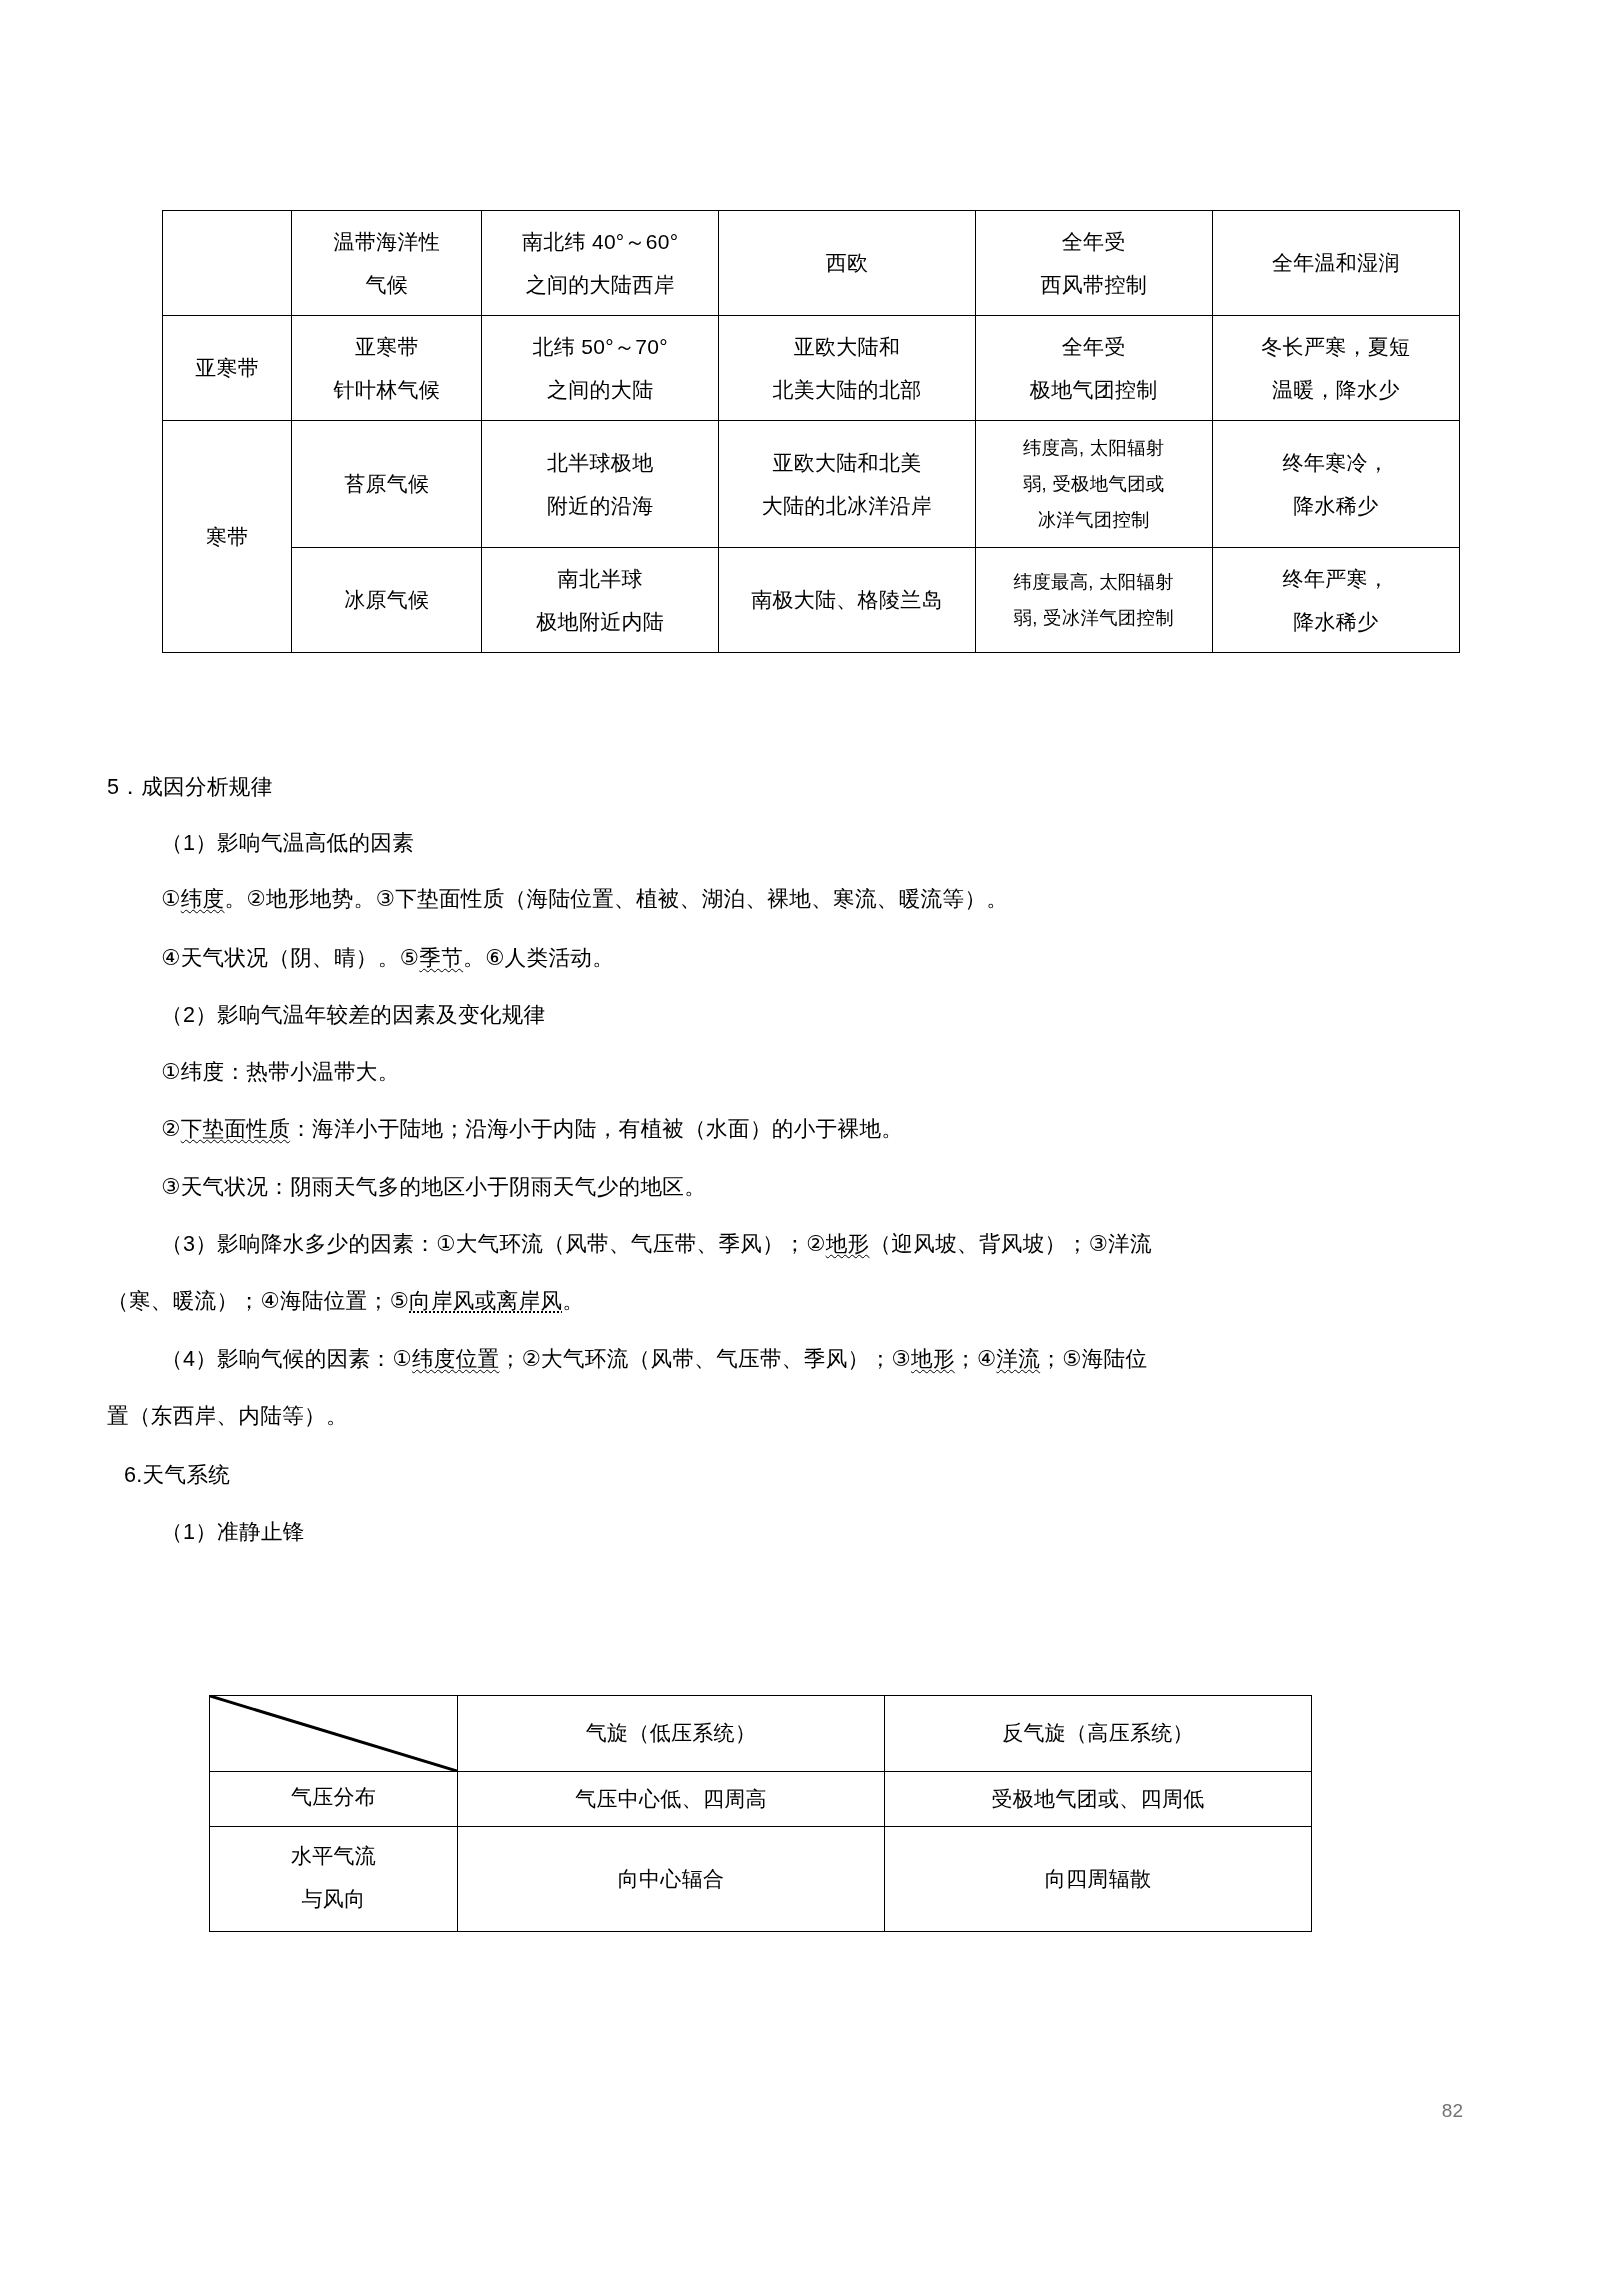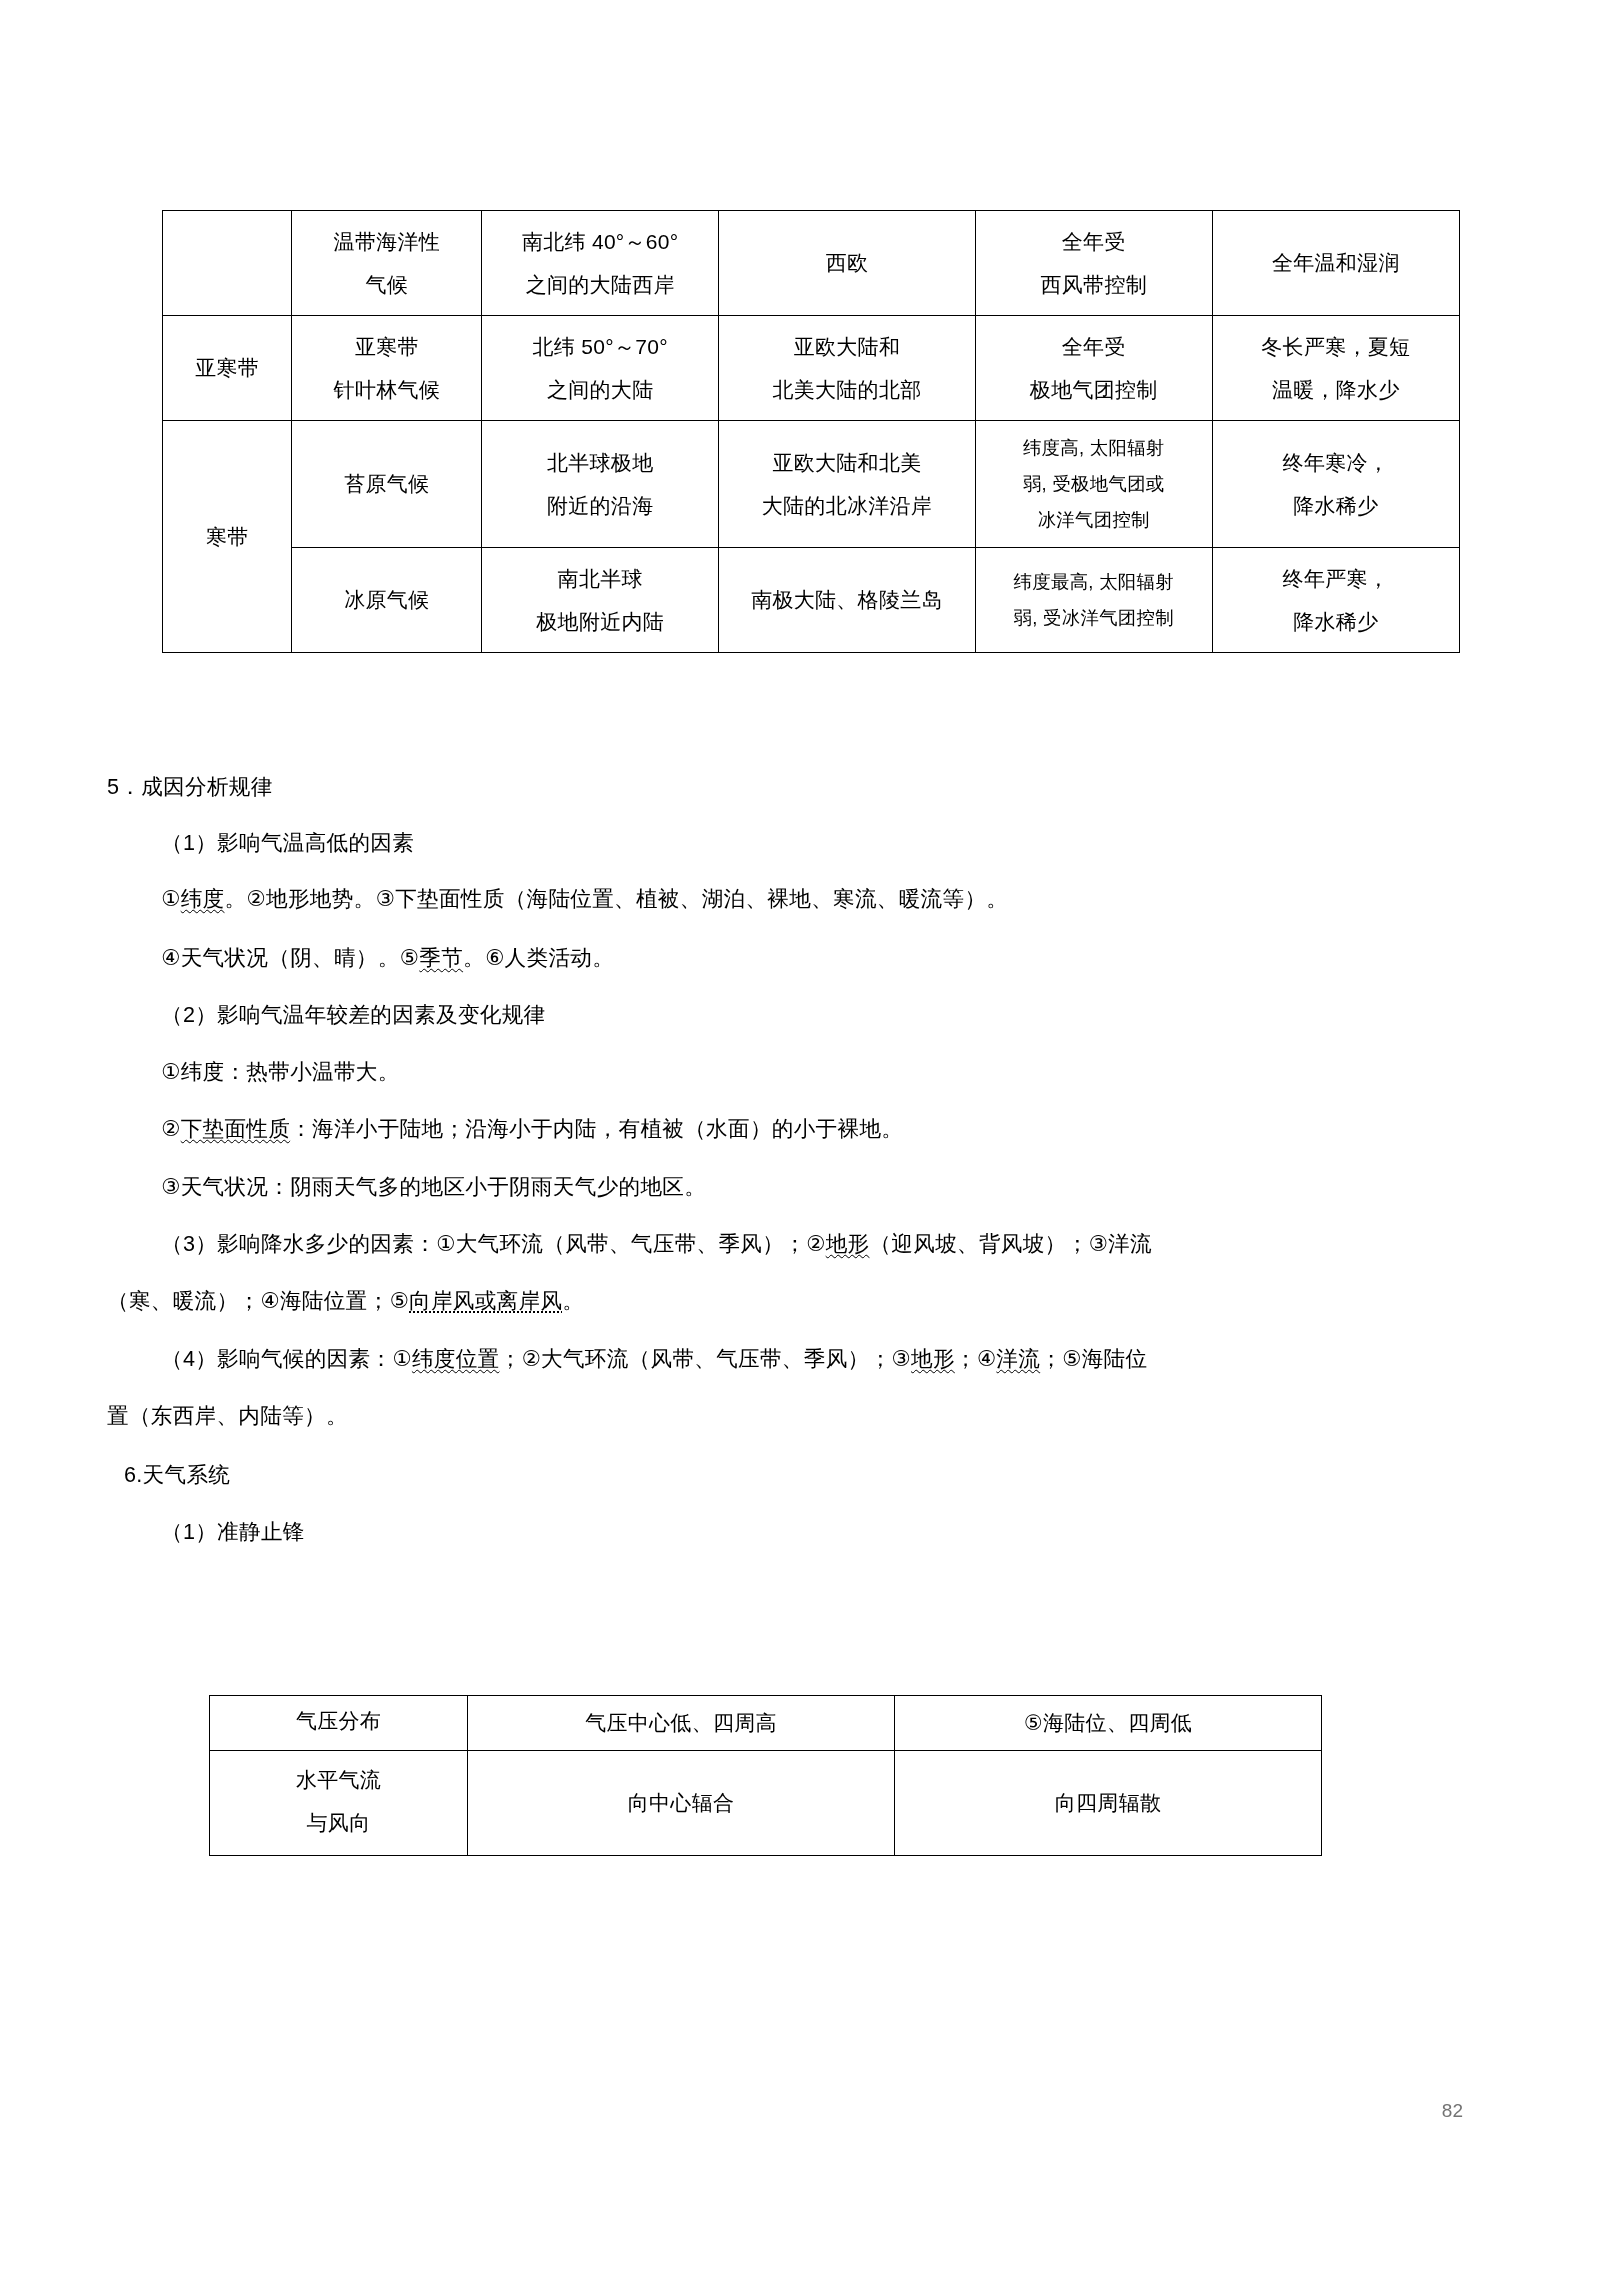--- a/index.html
+++ b/index.html
@@ -253,28 +253,41 @@
 
   <div class="para" style="left:107px; top:1405px;">置（东西岸、内陆等）。</div>
 
   <div class="para" style="left:124px; top:1464px;">6.天气系统</div>
 
   <div class="para" style="left:161px; top:1521px;">（1）准静止锋</div>
 
   <table id="cyclone-table" class="doc-table">
     <tbody>
       <tr>
+        <td class="y-label diag-cell">
+          <svg viewBox="0 0 390 118" preserveAspectRatio="none">
+            <line x1="0" y1="0" x2="390" y2="118" stroke="#000000" stroke-width="3" vector-effect="non-scaling-stroke"></line>
+          </svg>
+        </td>
+        <td class="y-col">
+          <div>气旋（低压系统）</div>
+        </td>
+        <td class="y-col">
+          <div>反气旋（高压系统）</div>
+        </td>
+      </tr>
+      <tr>
         <td class="y-label">
           <div>气压分布</div>
         </td>
         <td class="y-col">
           <div>气压中心低、四周高</div>
         </td>
         <td class="y-col">
-          <div>⑤海陆位、四周低</div>
+          <div>受极地气团或、四周低</div>
         </td>
       </tr>
       <tr>
         <td class="y-label cell-2line">
           <div>水平气流</div>
           <div>与风向</div>
         </td>
         <td class="y-col">
           <div>向中心辐合</div>
         </td>

